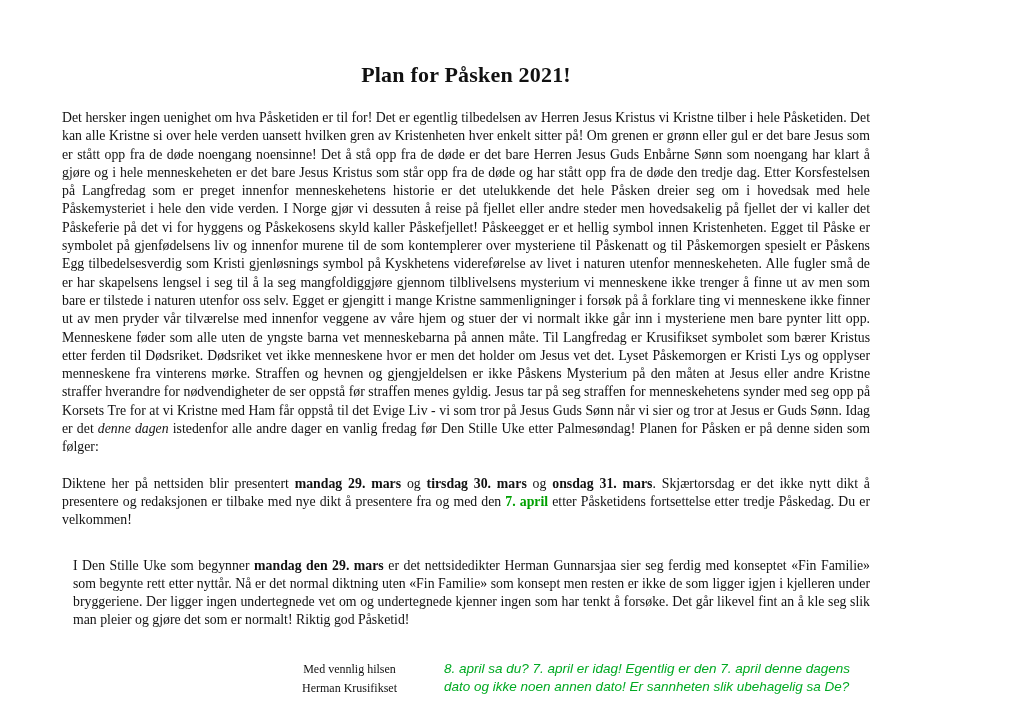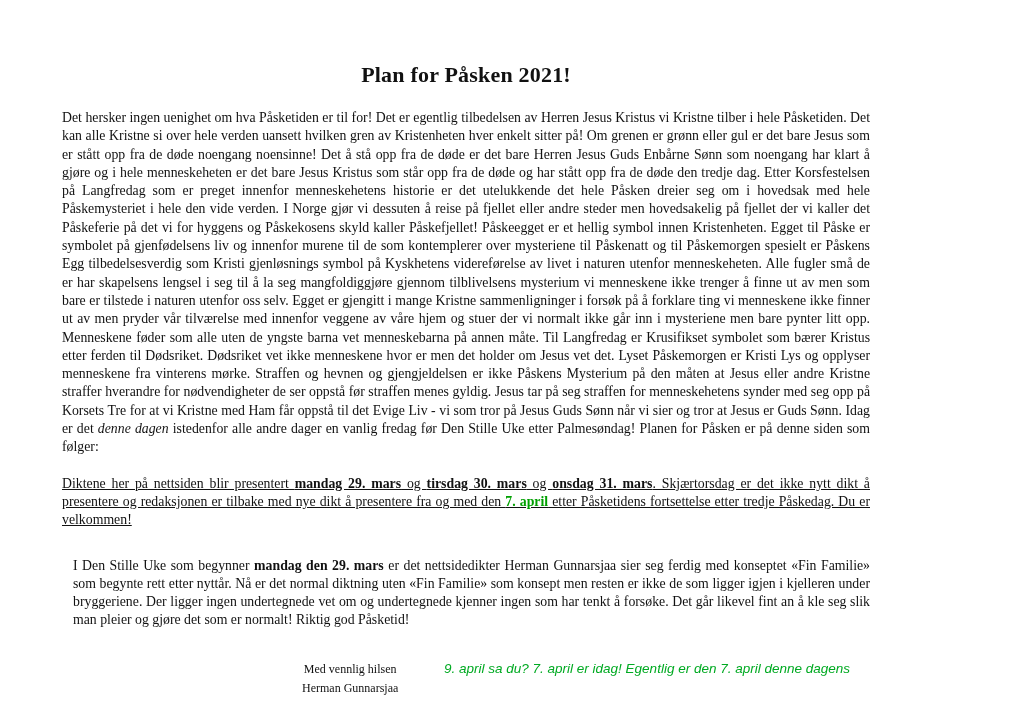--- a/index.html
+++ b/index.html
@@ -27,21 +27,21 @@
     padding-top: 62px;
     letter-spacing: 0.2px;
   }
   .para {
     font-size: 13.8px;
     line-height: 18.3px;
     text-align: justify;
     margin: 0;
   }
   .para-intro   { margin-top: 21px; font-family: Liberation Serif, serif; }
-  .para-schedule{ margin-top: 18px; text-decoration: underline; }
+  .para-schedule{ margin-top: 18px; }
   .para-update  { margin-top: 27px; margin-left: 11px; }
   .b  { font-weight: bold; }
   .i  { font-style: italic; }
   .green-bold {
     font-weight: bold;
     color: #00a000;
   }
   .footer {
     display: flex;
     align-items: flex-start;
@@ -74,20 +74,21 @@
 
   <p class="para para-intro"><span>Det hersker ingen uenighet om hva Påsketiden er til for! Det er egentlig tilbedelsen av Herren Jesus Kristus vi Kristne tilber i hele Påsketiden. Det kan alle Kristne si over hele verden uansett hvilken gren av Kristenheten hver enkelt sitter på! Om grenen er grønn eller gul er det bare Jesus som er stått opp fra de døde noengang noensinne! Det å stå opp fra de døde er det bare Herren Jesus Guds Enbårne Sønn som noengang har klart å gjøre og i hele menneskeheten er det bare Jesus Kristus som står opp fra de døde og har stått opp fra de døde den tredje dag. Etter Korsfestelsen på Langfredag som er preget innenfor menneskehetens historie er det utelukkende det hele Påsken dreier seg om i hovedsak med hele Påskemysteriet i hele den vide verden. I Norge gjør vi dessuten å reise på fjellet eller andre steder men hovedsakelig på fjellet der vi kaller det Påskeferie på det vi for hyggens og Påskekosens skyld kaller Påskefjellet! Påskeegget er et hellig symbol innen Kristenheten. Egget til Påske er symbolet på gjenfødelsens liv og innenfor murene til de som kontemplerer over mysteriene til Påskenatt og til Påskemorgen spesielt er Påskens Egg tilbedelsesverdig som Kristi gjenløsnings symbol på Kyskhetens videreførelse av livet i naturen utenfor menneskeheten. Alle fugler små de er har skapelsens lengsel i seg til å la seg mangfoldiggjøre gjennom tilblivelsens mysterium vi menneskene ikke trenger å finne ut av men som bare er tilstede i naturen utenfor oss selv. Egget er gjengitt i mange Kristne sammenligninger i forsøk på å forklare ting vi menneskene ikke finner ut av men pryder vår tilværelse med innenfor veggene av våre hjem og stuer der vi normalt ikke går inn i mysteriene men bare pynter litt opp. Menneskene føder som alle uten de yngste barna vet menneskebarna på annen måte. Til Langfredag er Krusifikset symbolet som bærer Kristus etter ferden til Dødsriket. Dødsriket vet ikke menneskene hvor er men det holder om Jesus vet det. Lyset Påskemorgen er Kristi Lys og opplyser menneskene fra vinterens mørke. Straffen og hevnen og gjengjeldelsen er ikke Påskens Mysterium på den måten at Jesus eller andre Kristne straffer hverandre for nødvendigheter de ser oppstå før straffen menes gyldig. Jesus tar på seg straffen for menneskehetens synder med seg opp på Korsets Tre for at vi Kristne med Ham får oppstå til det Evige Liv - vi som tror på Jesus Guds Sønn når vi sier og tror at Jesus er Guds Sønn. Idag er det </span><span class="i">denne dagen</span><span> istedenfor alle andre dager en vanlig fredag før Den Stille Uke etter Palmesøndag! Planen for Påsken er på denne siden som følger:</span></p>
 
   <p class="para para-schedule"><span>Diktene her på nettsiden blir presentert </span><span class="b">mandag 29. mars</span><span> og </span><span class="b">tirsdag 30. mars</span><span> og </span><span class="b">onsdag 31. mars</span><span>. Skjærtorsdag er det ikke nytt dikt å presentere og redaksjonen er tilbake med nye dikt å presentere fra og med den </span><span class="green-bold">7. april</span><span> etter Påsketidens fortsettelse etter tredje Påskedag. Du er velkommen!</span></p>
 
   <p class="para para-update"><span>I Den Stille Uke som begynner </span><span class="b">mandag den 29. mars</span><span> er det nettsidedikter Herman Gunnarsjaa sier seg ferdig med konseptet «Fin Familie» som begynte rett etter nyttår. Nå er det normal diktning uten «Fin Familie» som konsept men resten er ikke de som ligger igjen i kjelleren under bryggeriene. Der ligger ingen undertegnede vet om og undertegnede kjenner ingen som har tenkt å forsøke. Det går likevel fint an å kle seg slik man pleier og gjøre det som er normalt! Riktig god Påsketid!</span></p>
 
   <div class="footer">
     <div class="signature">
       <div>Med vennlig hilsen</div>
-      <div>Herman Gunnarsjaa</div>
+      <div>Herman Krusifikset</div>
     </div>
     <div class="note">
-      <div>9. april sa du? 7. april er idag! Egentlig er den 7. april denne dagens</div>
+      <div>8. april sa du? 7. april er idag! Egentlig er den 7. april denne dagens</div>
+      <div>dato og ikke noen annen dato! Er sannheten slik ubehagelig sa De?</div>
     </div>
   </div>
 
 </div>
 
 </body></html>

